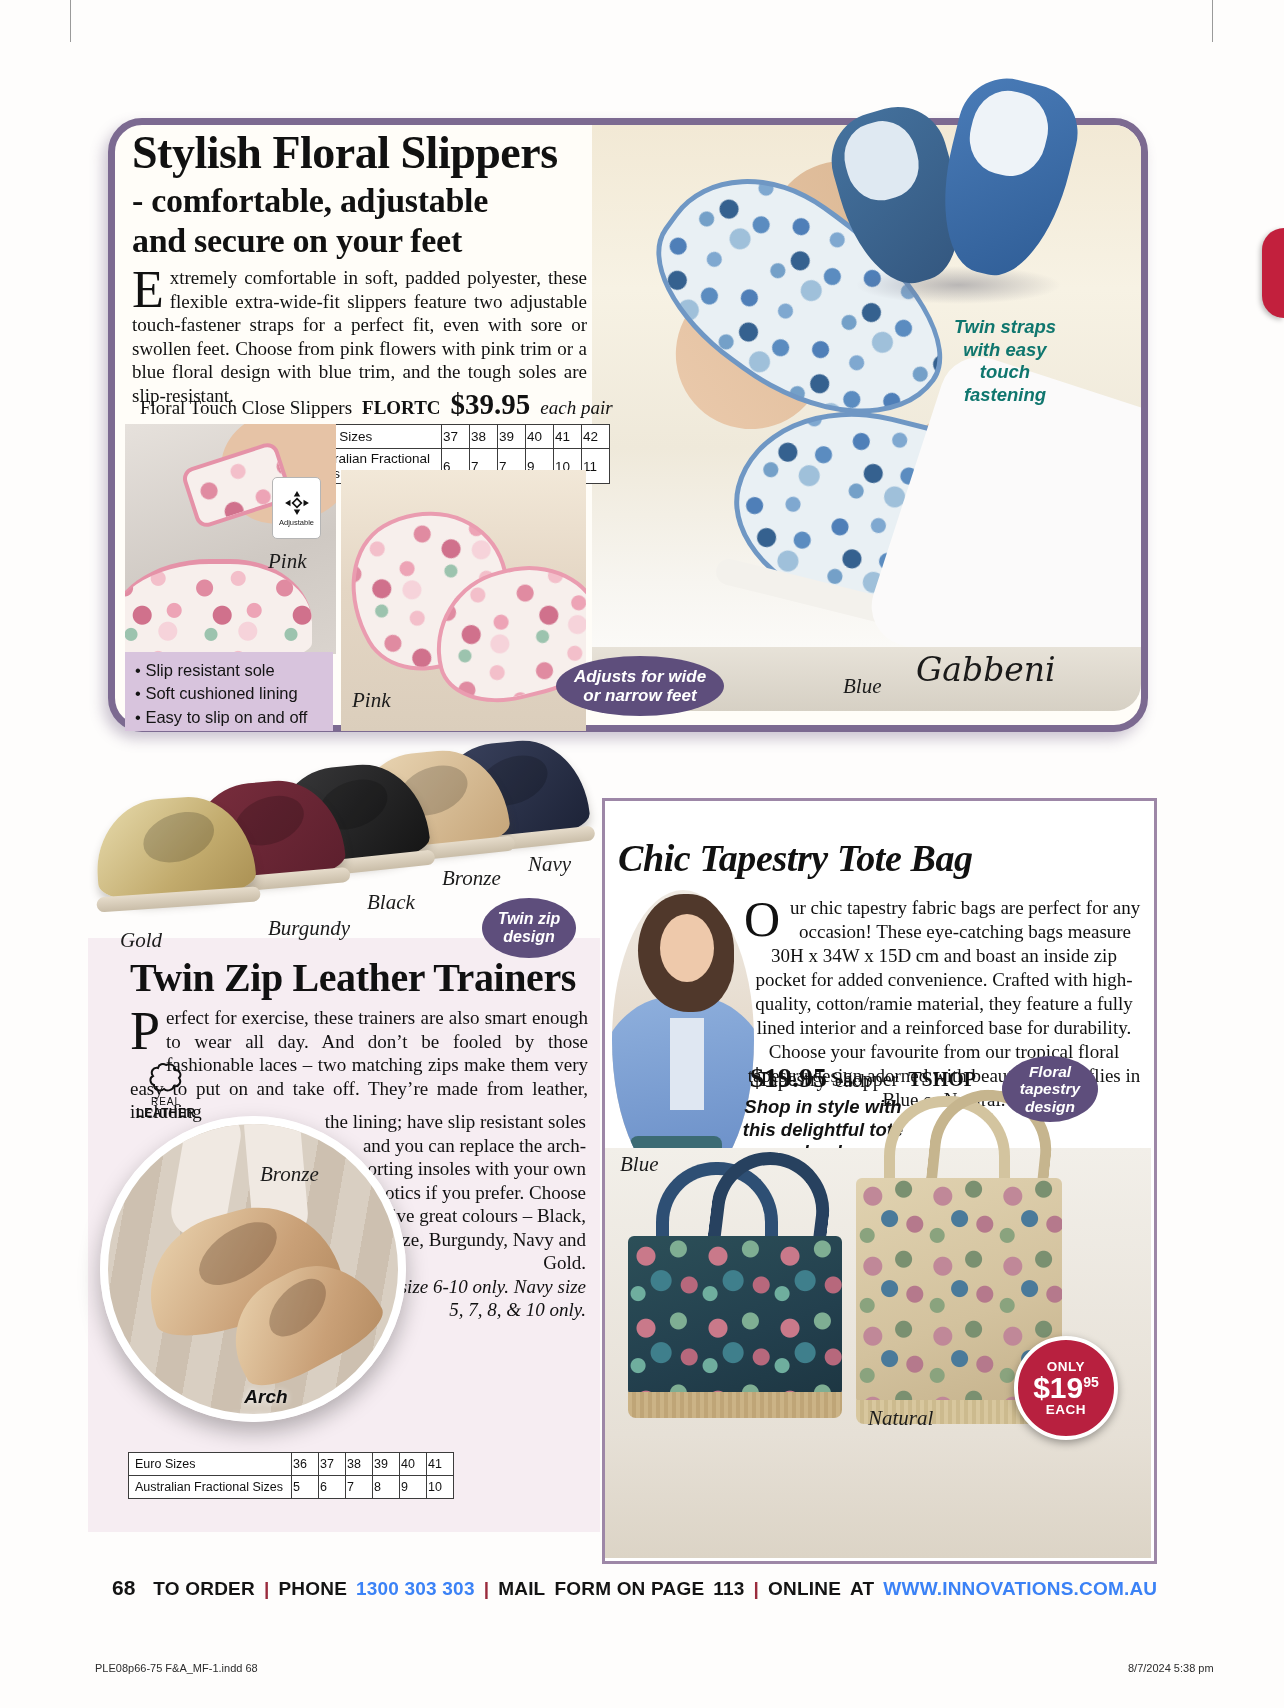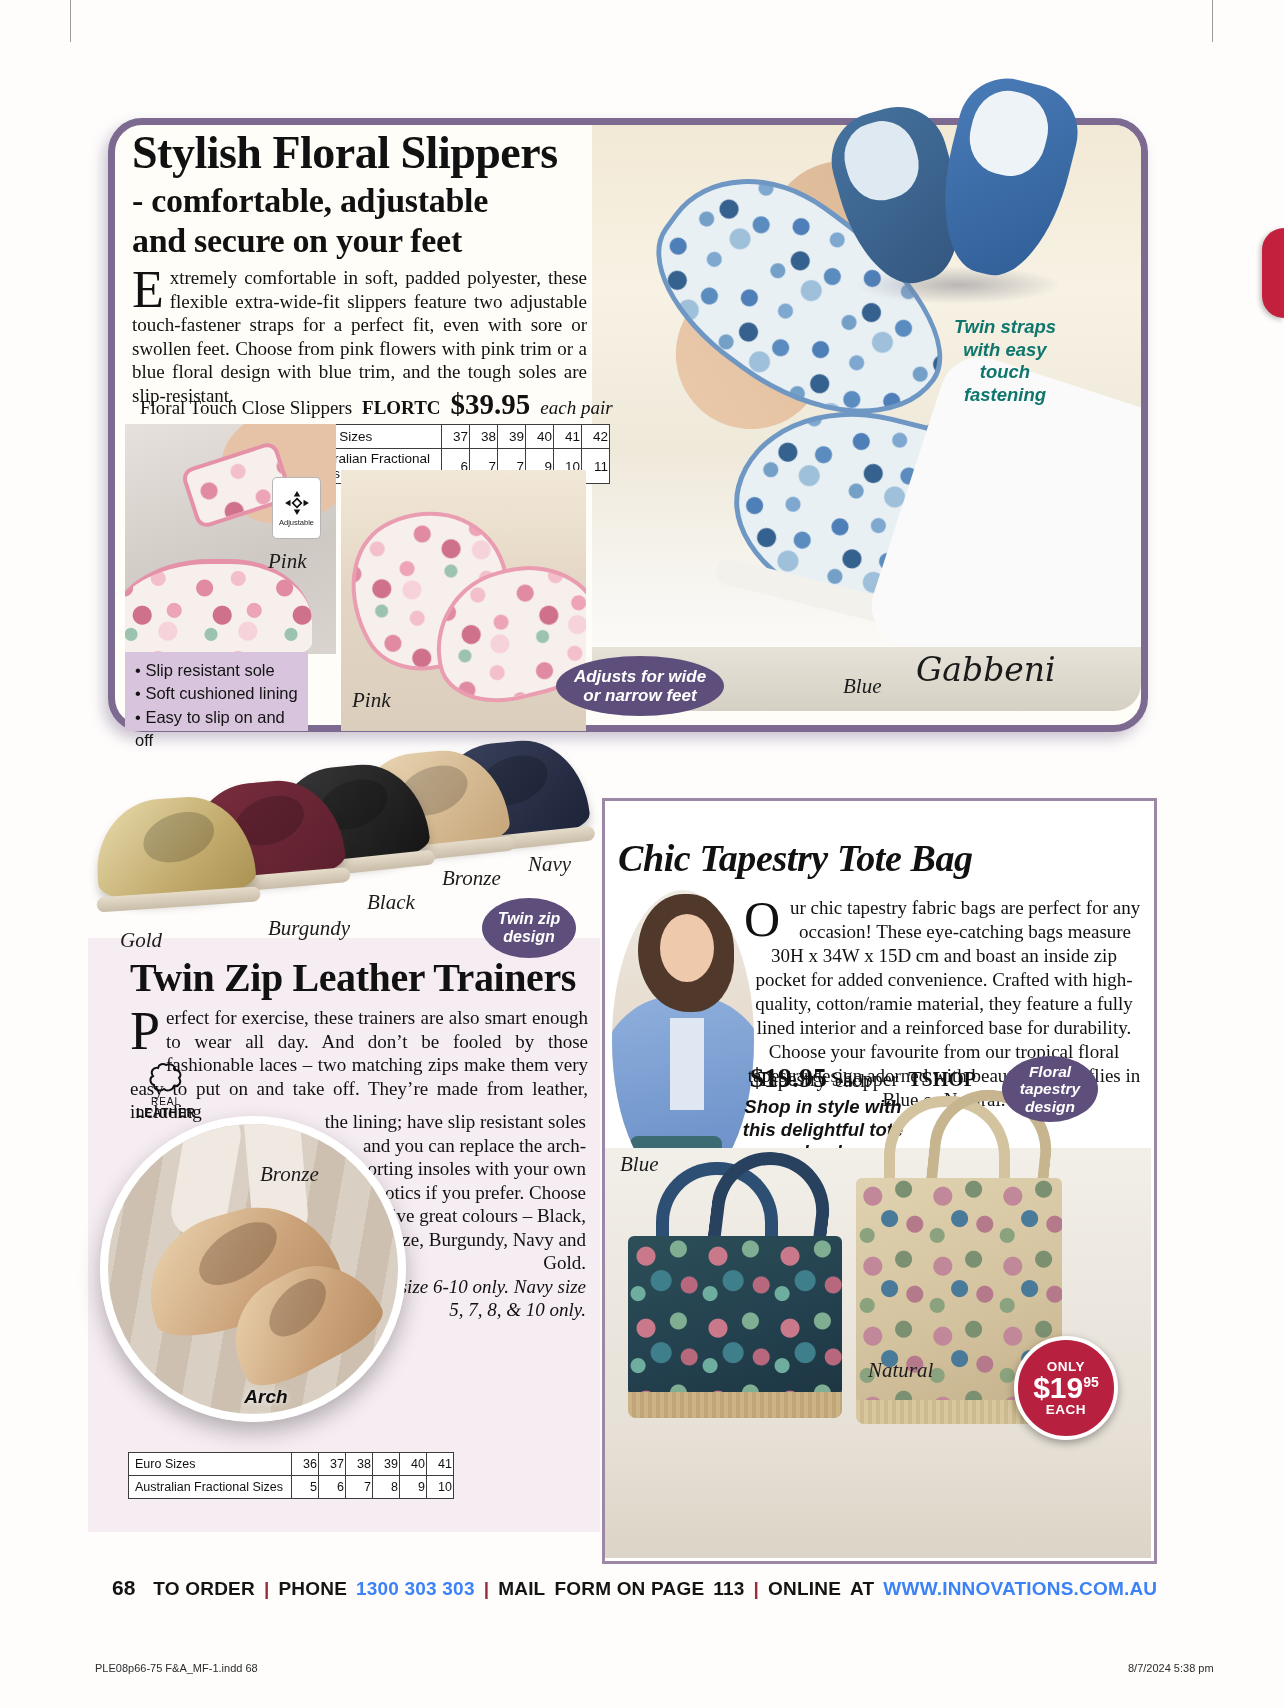--- a/index.html
+++ b/index.html
@@ -53,42 +53,42 @@
   .sl-title{position:absolute;left:132px;top:126px;font-size:46px;font-weight:bold;letter-spacing:-.5px;}
   .sl-sub{position:absolute;left:132px;font-size:34px;font-weight:bold;letter-spacing:-.3px;}
   .body-copy{font-size:19px;line-height:1.24;}
   .dropcap{float:left;font-size:52px;line-height:.82;padding:3px 6px 0 0;}
   .prod-line{position:absolute;display:flex;align-items:baseline;gap:10px;font-size:19px;}
   .prod-line .price{font-size:29px;font-weight:bold;}
 
   table.sizes{border-collapse:collapse;background:#fff;font-family:"Liberation Sans",sans-serif;}
   table.sizes td,table.sizes th{border:1.5px solid #3c3c3c;font-weight:normal;}
   table.sizes th{text-align:left;padding:2px 6px;}
-  table.sizes td{text-align:right;}
+  table.sizes td{text-align:left;}
   .sizesA{font-size:13.5px;}
   .sizesA th{width:128px;}
   .sizesA td{width:25px;height:21px;}
   .sizesB{font-size:12.5px;}
   .sizesB th{width:150px;}
   .sizesB td{width:24px;height:20px;}
 
   .photo-hand{position:absolute;left:125px;top:424px;width:211px;height:230px;overflow:hidden;
     background:linear-gradient(160deg,#e6e1dc,#cfc9c3 60%,#dad4ce);}
   .hand-arm{position:absolute;right:-16px;top:-14px;width:130px;height:112px;background:#e6c3a6;
     border-radius:45%;transform:rotate(-15deg);}
   .hand-flap{position:absolute;left:62px;top:30px;width:92px;height:54px;border:4px solid #e592a8;
     border-radius:12px;transform:rotate(-18deg);}
   .hand-slipper{position:absolute;left:-18px;bottom:-10px;width:205px;height:100px;
     border-top:5px solid #e592a8;border-radius:50% 40% 40% 40%/70% 60% 20% 30%;}
   .adj-badge{position:absolute;left:272px;top:477px;width:47px;height:60px;background:#fff;
     border:1px solid #b5b5b5;border-radius:5px;display:flex;flex-direction:column;
     align-items:center;justify-content:center;gap:2px;}
   .adj-badge .cap{font-family:"Liberation Sans",sans-serif;font-size:7.5px;color:#222;}
   .color-label{position:absolute;font-style:italic;font-size:21px;color:#1c1c1c;}
-  .bullet-box{position:absolute;left:125px;top:652px;width:183px;height:79px;background:#d8c4dd;
+  .bullet-box{position:absolute;left:125px;top:652px;width:208px;height:79px;background:#d8c4dd;
     box-sizing:border-box;padding:7px 10px;}
   .bullet-box ul{margin:0;padding:0;list-style:none;}
   .bullet-box li{font-family:"Liberation Sans",sans-serif;font-size:16.5px;line-height:1.42;color:#141414;}
   .bullet-box li::before{content:"• ";}
   .photo-pinkpair{position:absolute;left:341px;top:470px;width:245px;height:261px;overflow:hidden;
     background:linear-gradient(180deg,#f2e8d8,#e4d6c4 45%,#dbcebc);}
   .pp1{position:absolute;left:8px;top:40px;width:152px;height:150px;transform:rotate(-30deg);
     border:4px solid #ea9cb0;border-radius:45% 55% 50% 50%/60% 50% 50% 40%;}
   .pp2{position:absolute;left:92px;top:98px;width:162px;height:122px;transform:rotate(-14deg);
     border:4px solid #ea9cb0;border-radius:50% 50% 45% 45%/65% 55% 40% 40%;}
@@ -407,21 +407,21 @@
   <div class="bags-photo"></div>
 
   <div class="handle" style="left:656px;top:1162px;width:96px;height:86px;border:13px solid #2e4f74;"></div>
   <div class="handle" style="left:712px;top:1152px;width:92px;height:92px;border:13px solid #27415f;transform:rotate(7deg);"></div>
   <div class="bag-blue-body"></div>
 
   <div class="handle" style="left:884px;top:1096px;width:104px;height:92px;border:11px solid #d3c49f;"></div>
   <div class="handle" style="left:930px;top:1090px;width:100px;height:96px;border:11px solid #c6b58e;transform:rotate(6deg);"></div>
   <div class="bag-nat-body"></div>
 
-  <div class="color-label" style="left:868px;top:1358px;z-index:7;">Natural</div>
+  <div class="color-label" style="left:868px;top:1406px;z-index:7;">Natural</div>
 
   <div class="badge-red">
     <span class="only">ONLY</span>
     <span class="big">
       <span>$19</span>
       <span class="sup">95</span>
     </span>
     <span class="each">EACH</span>
   </div>
 

